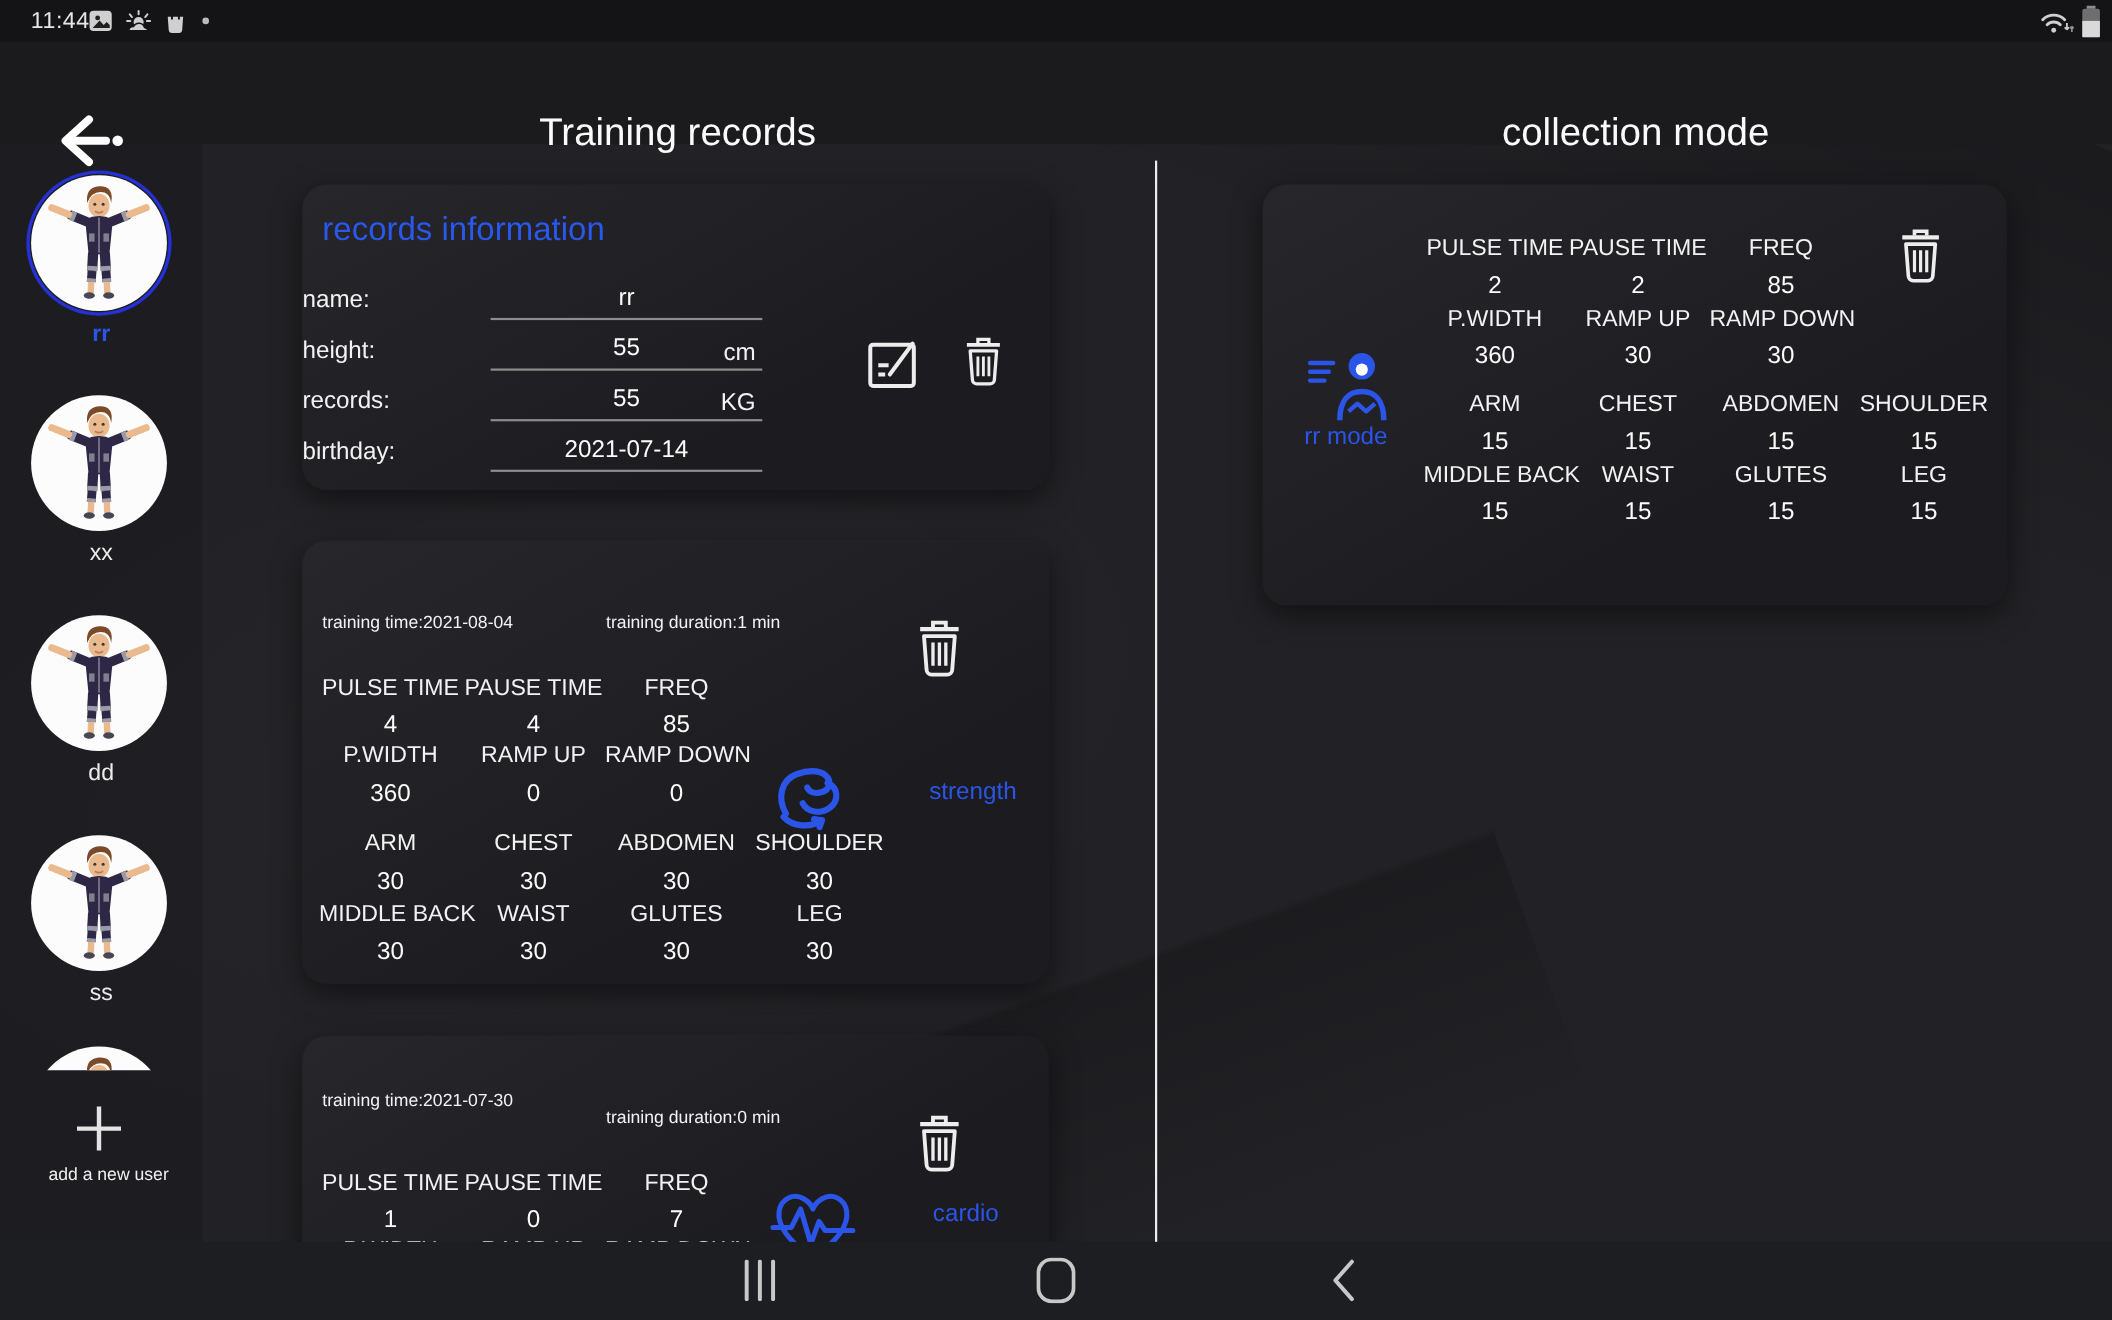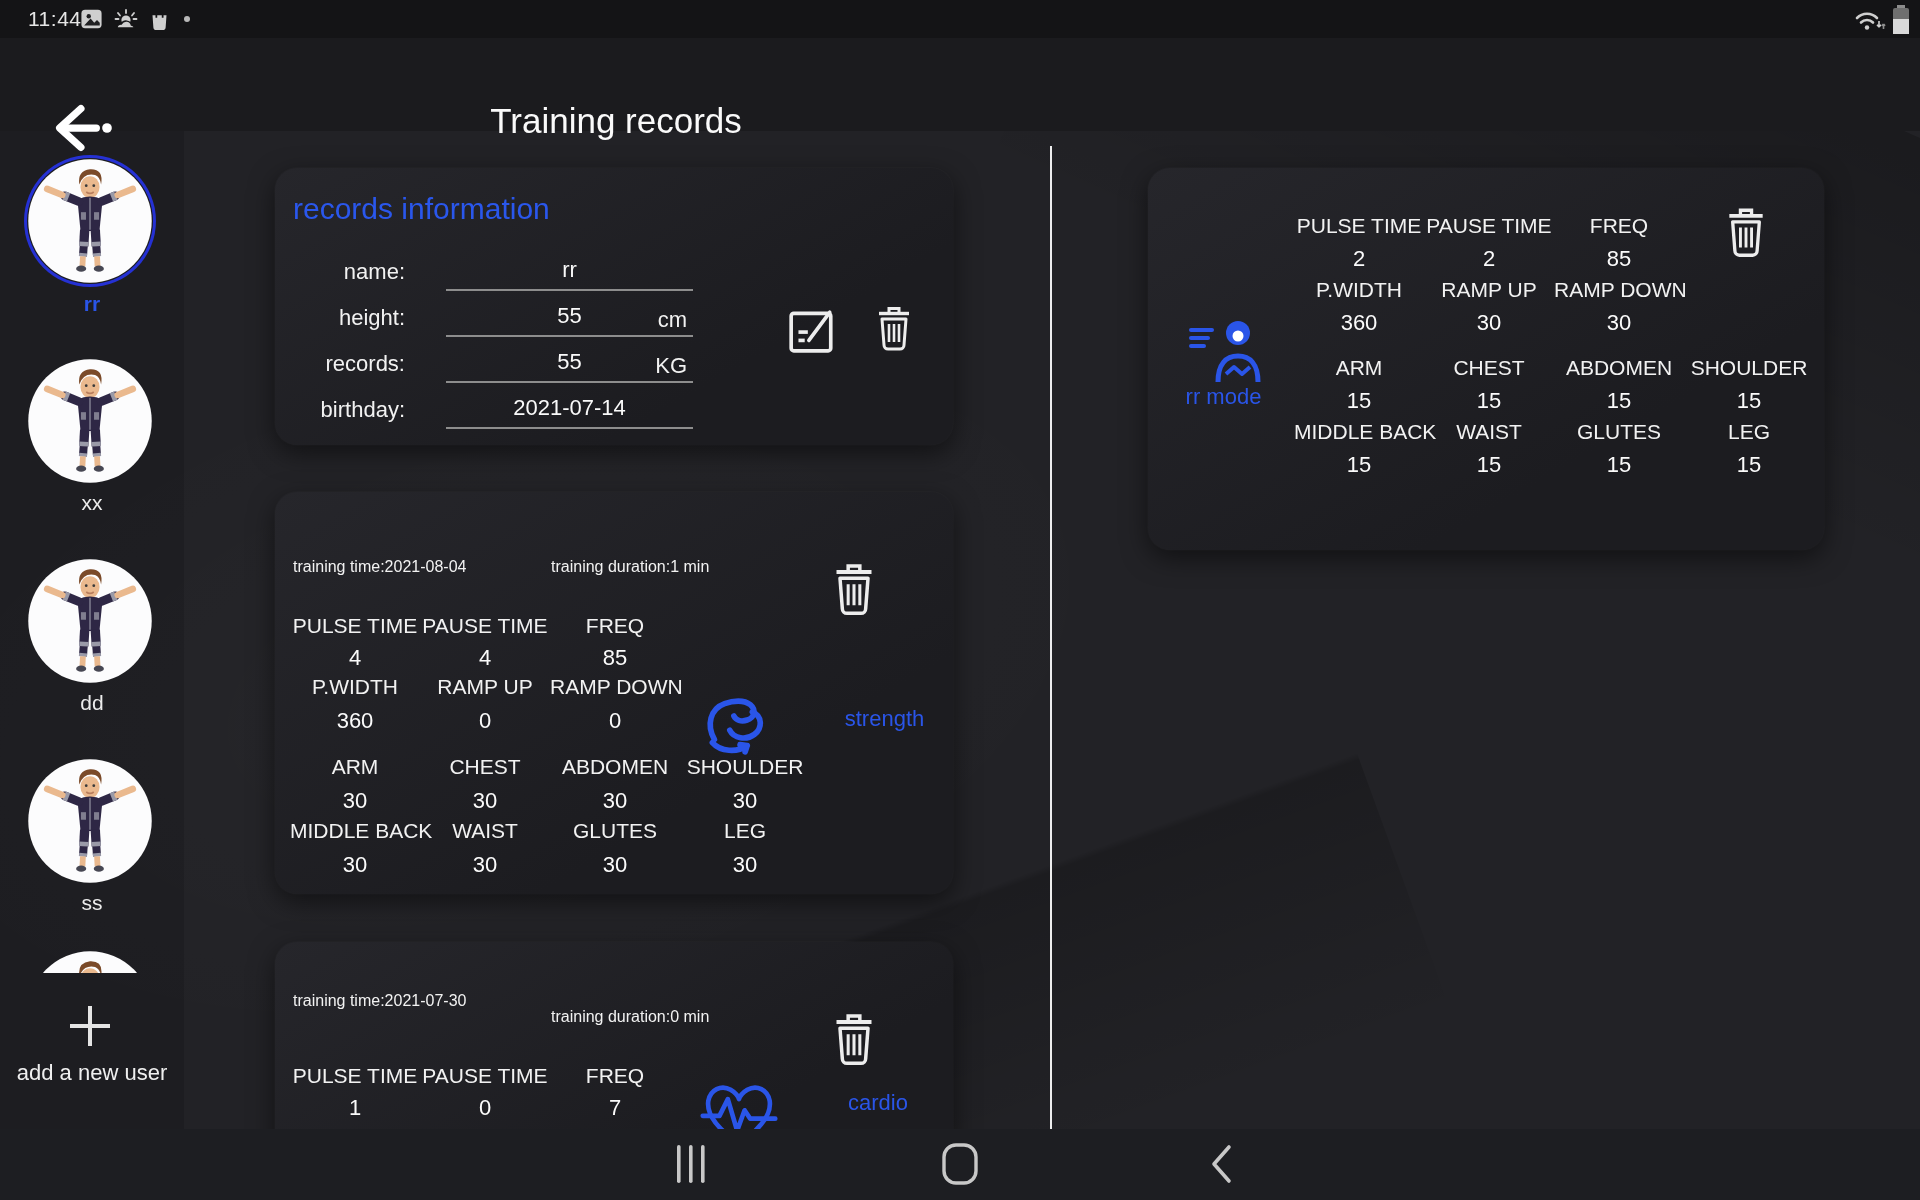--- a/index.html
+++ b/index.html
@@ -33,34 +33,34 @@
   .sw3{left:120px;top:560px;width:1300px;height:700px;transform:rotate(-20deg);
        background:linear-gradient(transparent 40%,rgba(0,0,0,.18) 41%,transparent 80%);}
 
   .sidebar{left:0;top:131px;width:184px;height:998px;background:rgba(0,0,0,.12);z-index:15;}
   .avatar-wrap{left:27px;width:126px;height:126px;border-radius:50%;z-index:16;cursor:pointer;}
   .avatar-wrap.selected{box-shadow:0 0 0 3px #2531d4;}
   .avatar-name{left:0;width:184px;text-align:center;font-size:21px;color:#ececec;z-index:16;}
   .avatar-name.selected{color:#2a55e8;font-weight:bold;}
   .avatar-sliver{left:27px;top:950px;width:126px;height:23px;overflow:hidden;z-index:16;}
   .add-user{left:0;top:995px;width:184px;height:110px;z-index:17;cursor:pointer;}
-  .add-label{left:0;top:1060px;width:184px;text-align:center;font-size:22px;color:#f0f0f0;z-index:17;}
+  .add-label{left:0;top:1060px;width:184px;font-size:16px;color:#f0f0f0;z-index:17;padding-left:44px;}
 
   .divider{left:1050px;top:146px;width:2px;height:983px;background:#ffffff;opacity:.92;z-index:20;}
 
   
   .card{background:linear-gradient(150deg,#26262b 0%,#1c1c20 70%);
         border-radius:22px;box-shadow:0 8px 26px rgba(0,0,0,.5),0 0 0 1px rgba(255,255,255,.02);z-index:10;}
   .card-personal{left:275px;top:168px;width:678px;height:277px;}
   .card-t1{left:275px;top:492px;width:678px;height:402px;}
   .card-t2{left:275px;top:942px;width:678px;height:250px;}
   .card-coll{left:1148px;top:168px;width:676px;height:382px;}
 
   .pi-title{left:18px;top:24px;font-size:30px;color:#2a57ec;}
-  .pi-label{left:0;width:130px;text-align:right;font-size:22px;color:#f2f2f2;}
+  .pi-label{left:0;width:130px;text-align:left;font-size:22px;color:#f2f2f2;}
   .pi-field{left:171px;width:247px;height:32px;border-bottom:2px solid #8d8d8d;
             text-align:center;font-size:22px;color:#fafafa;}
   .pi-unit{position:absolute;right:6px;bottom:2px;font-size:22px;color:#f2f2f2;}
 
   .tt{font-size:16px;color:#f2f2f2;white-space:nowrap;}
   .row{left:15px;width:535px;display:grid;grid-template-columns:130px 130px 130px 130px;z-index:2;}
   .rowc{left:146px;width:540px;display:grid;grid-template-columns:130px 130px 130px 130px;z-index:2;}
   .cell{text-align:center;white-space:nowrap;font-size:21px;color:#f2f2f2;}
   .cellv{text-align:center;white-space:nowrap;font-size:22px;color:#fbfbfb;}
   .mode-label{font-size:22px;color:#2a55e8;text-align:center;}
@@ -152,20 +152,21 @@
   </svg>
 </div>
 
 <div class="abs header">
   <svg class="abs back-btn icon-btn" viewBox="0 0 74 60">
     <line x1="22" y1="30" x2="56" y2="30" stroke="#fff" stroke-width="7.5" stroke-linecap="round"></line>
     <path d="M40,10 L18,30 L40,50" stroke="#fff" stroke-width="7.5" stroke-linecap="round" stroke-linejoin="round" fill="none"></path>
     <circle cx="67" cy="30" r="5" fill="#fff"></circle>
   </svg>
   <div class="abs title title-left">Training records</div>
+  <div class="abs title title-right">collection mode</div>
 </div>
 
 <div class="abs content">
   <div class="sw sw1"></div>
     <div class="sw sw2"></div>
     <div class="sw sw3"></div>
 </div>
 
 <div class="abs sidebar"></div>
 

